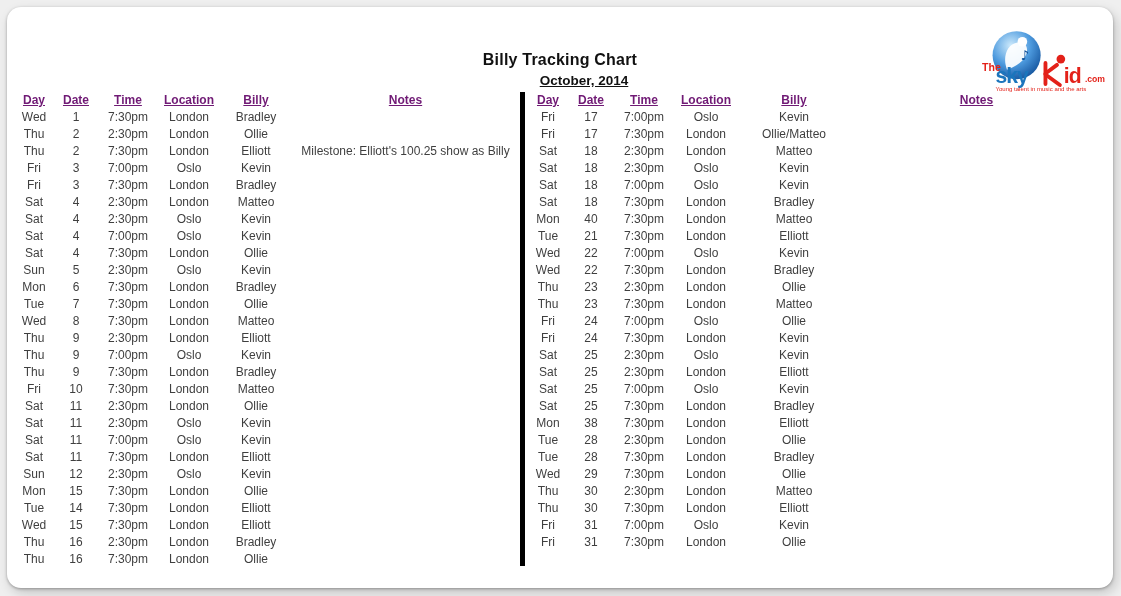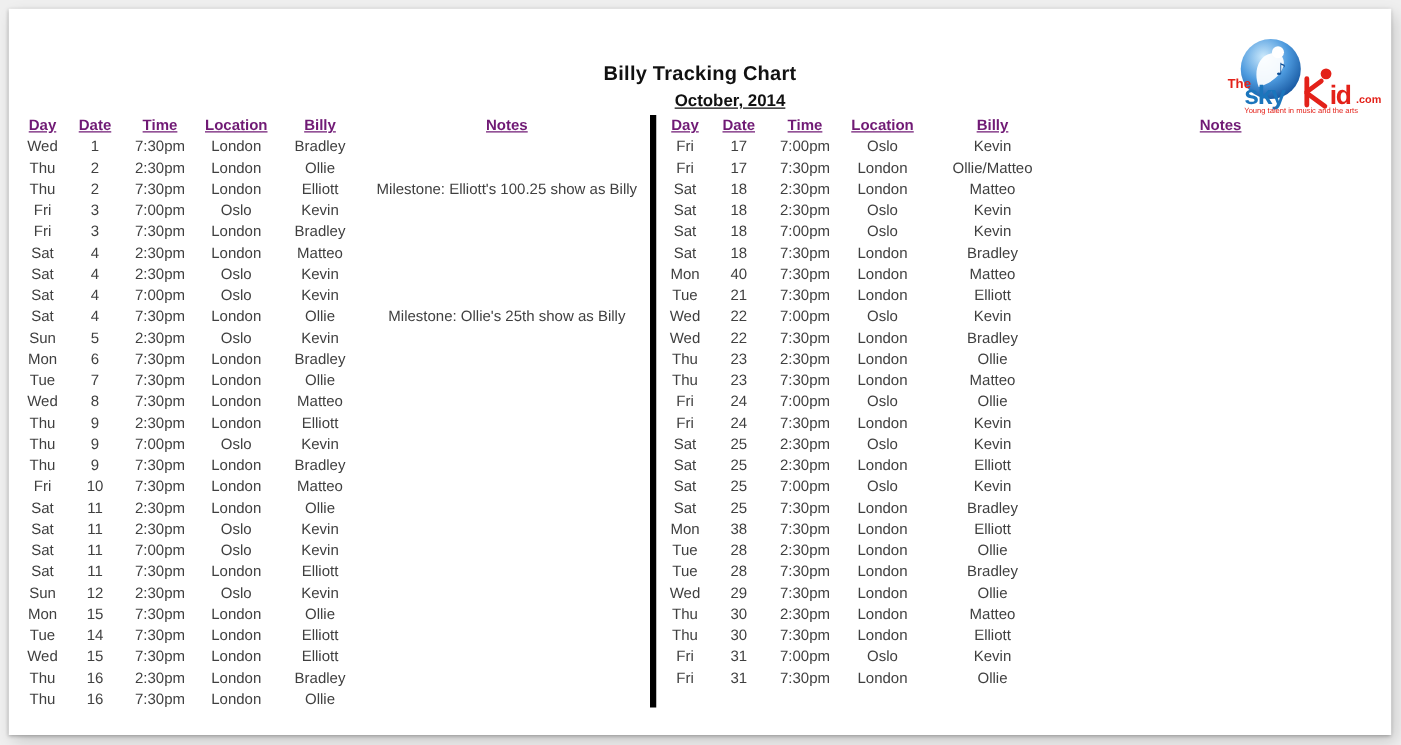--- a/index.html
+++ b/index.html
@@ -4,21 +4,21 @@
 <style>
   html,body{margin:0;padding:0;}
   body{
     width:1121px;height:596px;
     background:#efefef;
     font-family:"Liberation Sans","DejaVu Sans",sans-serif;
     position:relative;overflow:hidden;
   }
   .sheet{
     position:absolute;left:7px;top:7px;width:1106px;height:581px;
-    background:#ffffff;border-radius:0;
+    background:#ffffff;border-radius:14px;
     box-shadow:0 1px 3px rgba(0,0,0,.30), 3px 5px 12px rgba(0,0,0,.18);
   }
   .title{
     position:absolute;top:44px;left:0;right:0;text-align:center;
     font-size:16px;font-weight:bold;color:#111;letter-spacing:.2px;
   }
   .subtitle{
     position:absolute;top:66px;left:0;right:0;text-align:center;
     font-size:13.5px;font-weight:bold;color:#111;text-decoration:underline;margin-left:48px;
   }
@@ -147,21 +147,20 @@
           <div class="cell col-location">Oslo</div>
           <div class="cell col-billy">Kevin</div>
           <div class="cell col-notes"></div>
         </div>
         <div class="trow">
           <div class="cell col-day">Sat</div>
           <div class="cell col-date">4</div>
           <div class="cell col-time">7:30pm</div>
           <div class="cell col-location">London</div>
           <div class="cell col-billy">Ollie</div>
-          <div class="cell col-notes">Milestone: Ollie's 25th show as Billy</div>
         </div>
         <div class="trow">
           <div class="cell col-day">Sun</div>
           <div class="cell col-date">5</div>
           <div class="cell col-time">2:30pm</div>
           <div class="cell col-location">Oslo</div>
           <div class="cell col-billy">Kevin</div>
           <div class="cell col-notes"></div>
         </div>
         <div class="trow">

